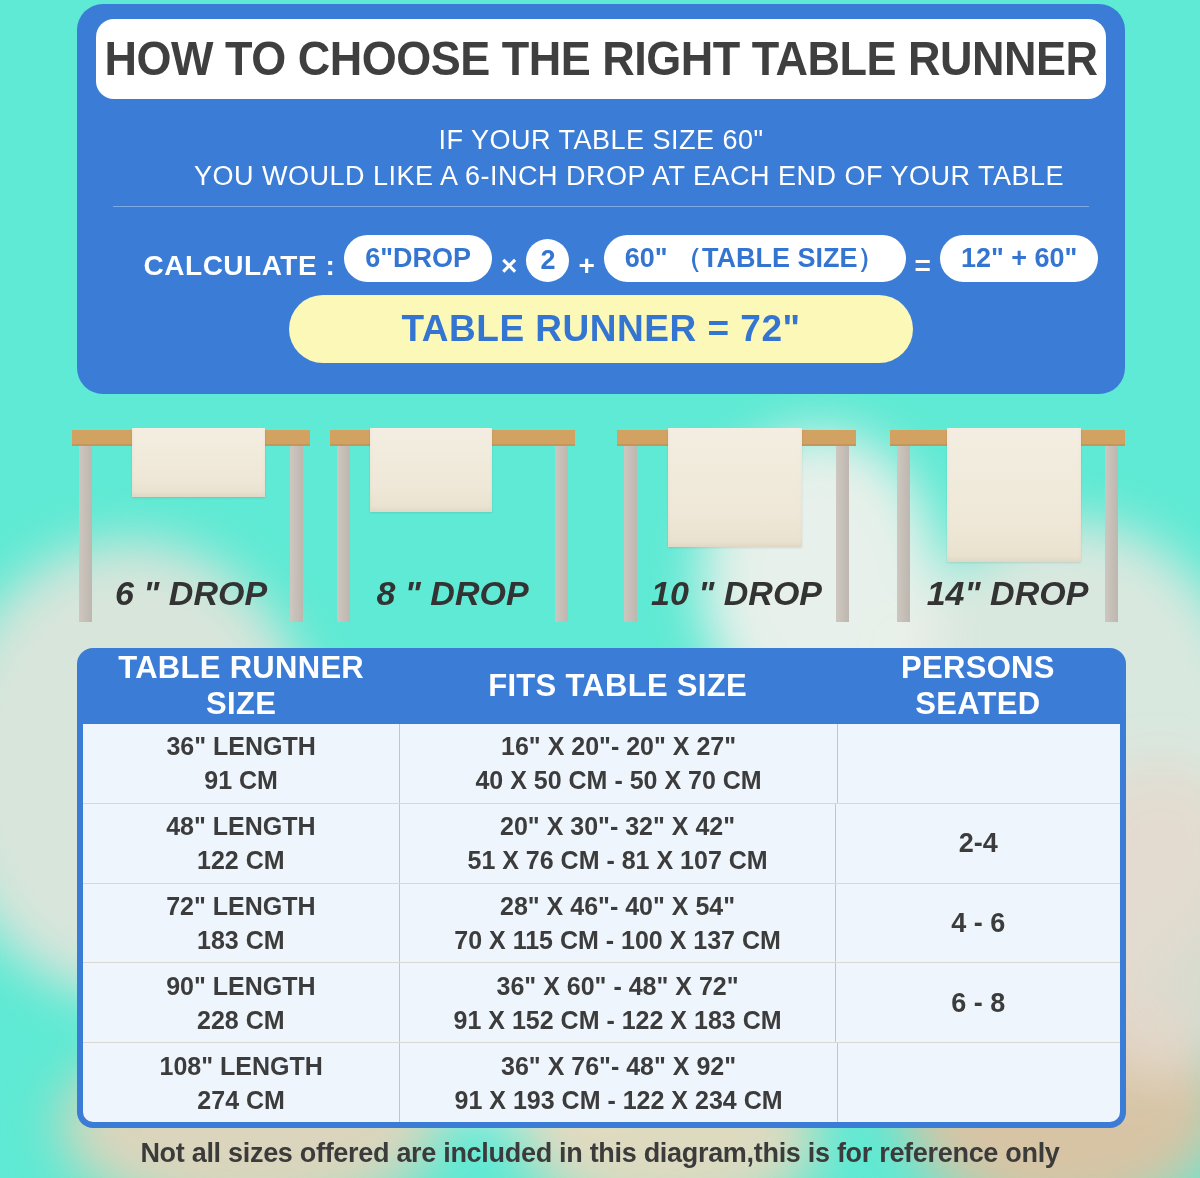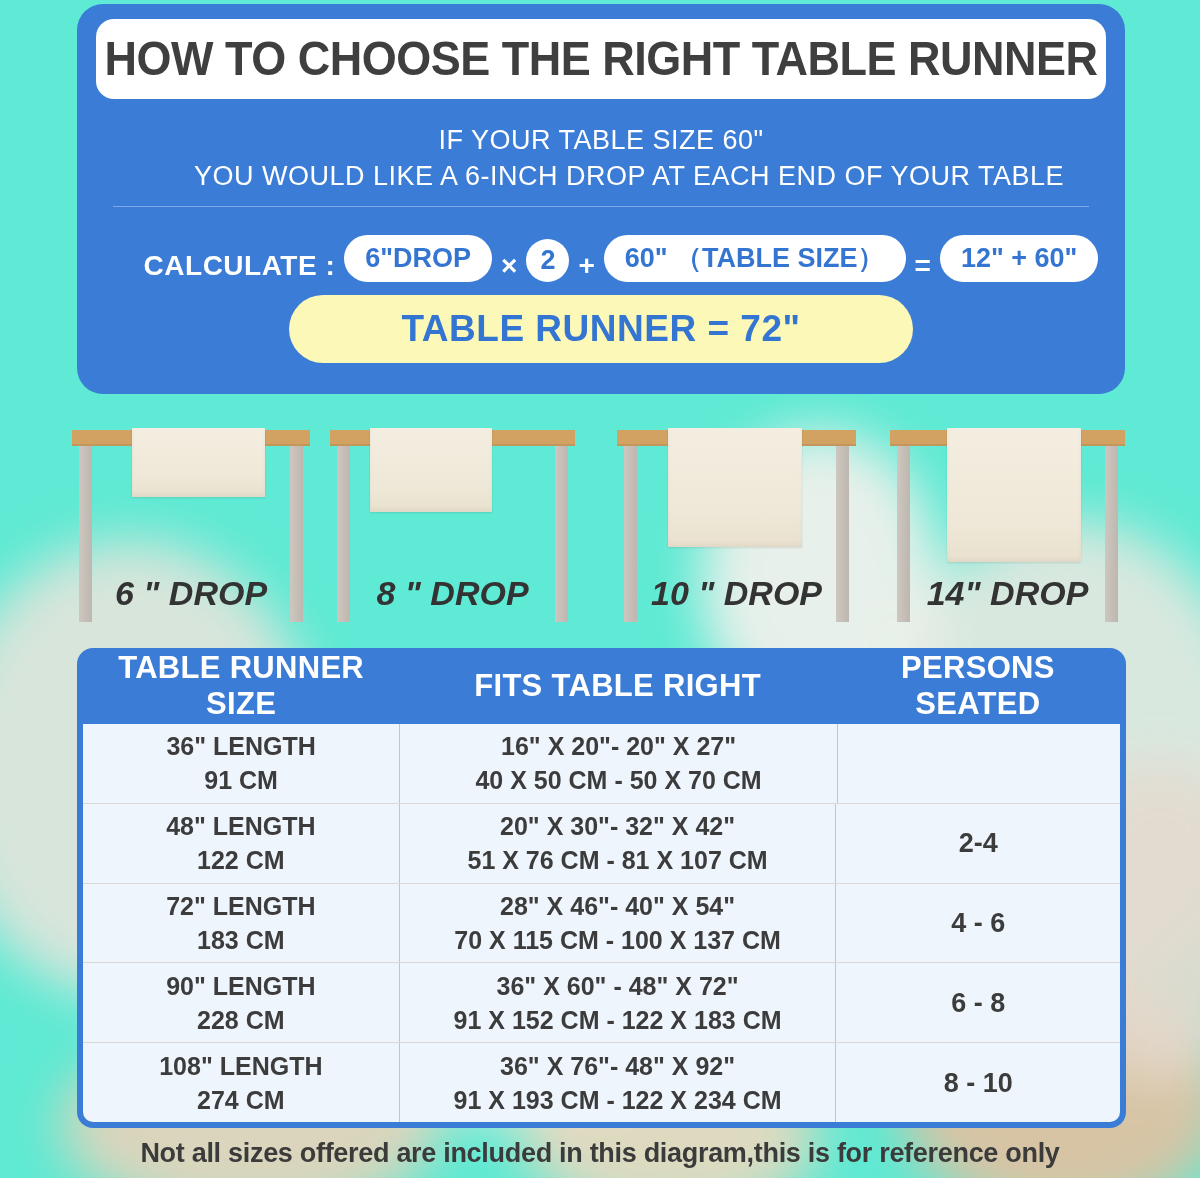--- a/index.html
+++ b/index.html
@@ -183,21 +183,21 @@
     <div class="ttop"></div>
     <div class="runner"></div>
     <div class="leg ll"></div>
     <div class="leg rl"></div>
     <figcaption class="dlabel">14" DROP</figcaption>
   </figure>
 
   <section class="size-panel">
     <div class="thead">
       <div class="th c0">TABLE RUNNER SIZE</div>
-      <div class="th c1">FITS TABLE RIGHT</div>
+      <div class="th c1">FITS TABLE SIZE</div>
       <div class="th c2">PERSONS SEATED</div>
     </div>
     <div class="tbody">
         <div class="trow">
           <div class="tcell c0">36" LENGTH
 91 CM</div>
           <div class="tcell c1">16" X 20"- 20" X 27"
 40 X 50 CM - 50 X 70 CM</div>
         </div>
         <div class="trow">
@@ -219,20 +219,19 @@
 228 CM</div>
           <div class="tcell c1">36" X 60" - 48" X 72"
 91 X 152 CM - 122 X 183 CM</div>
           <div class="tcell c2">6 - 8</div>
         </div>
         <div class="trow">
           <div class="tcell c0">108" LENGTH
 274 CM</div>
           <div class="tcell c1">36" X 76"- 48" X 92"
 91 X 193 CM - 122 X 234 CM</div>
-          <div class="tcell c2">8 - 10</div>
         </div>
       </div>
   </section>
 
   <p class="footnote">Not all sizes offered are included in this diagram,this is for reference only</p>
 
 </div>
 
 </body></html>

